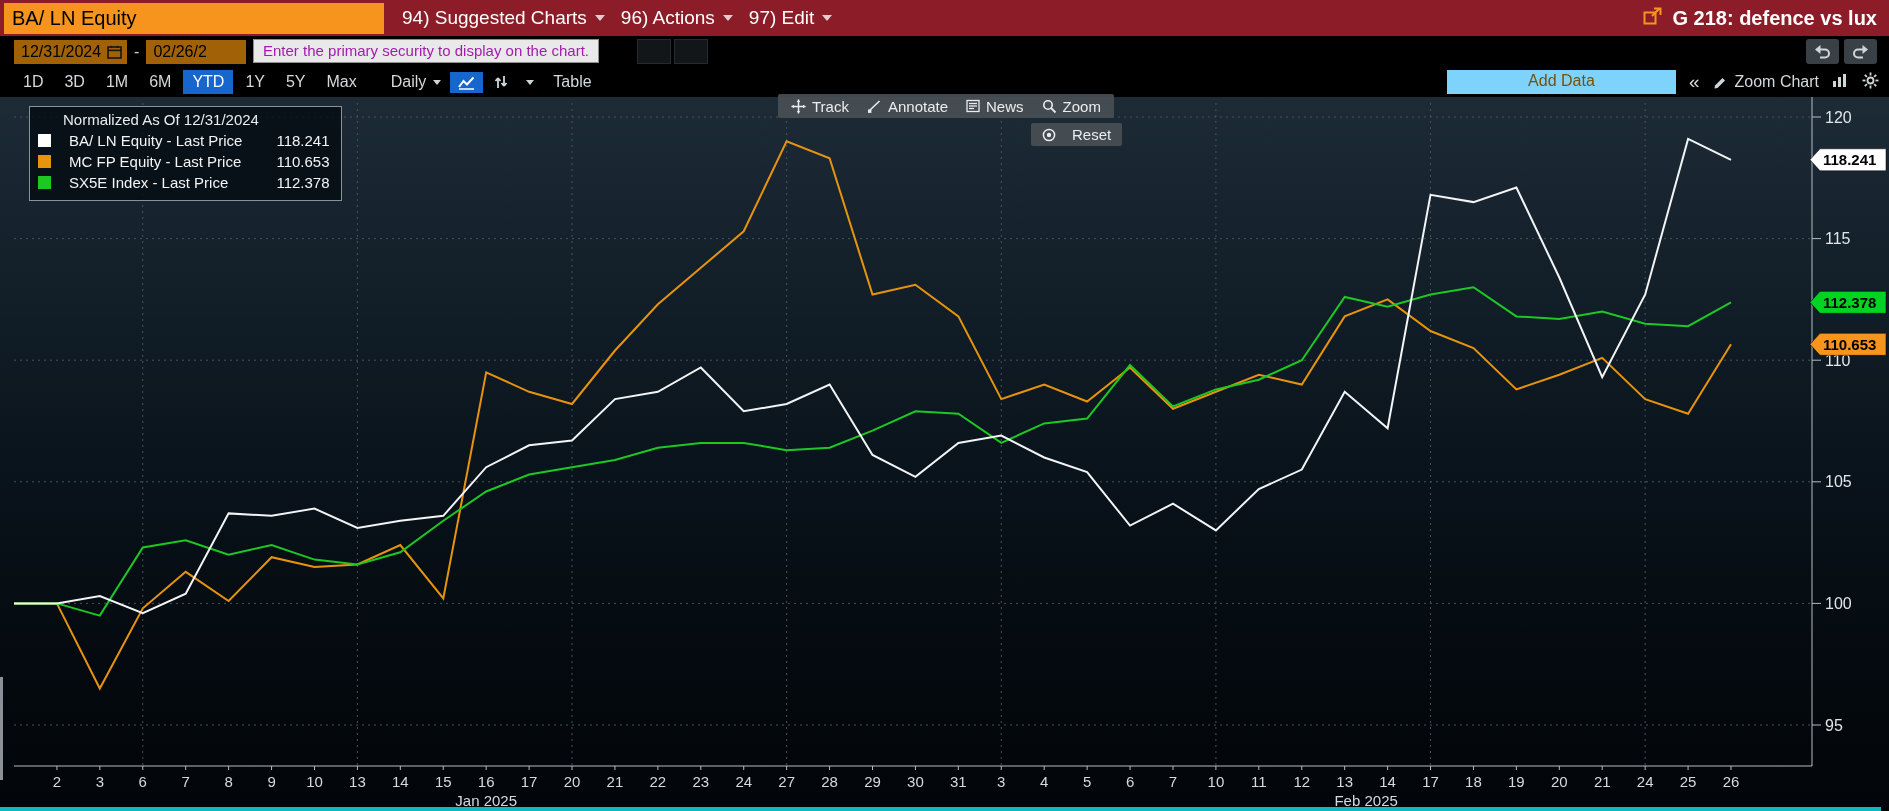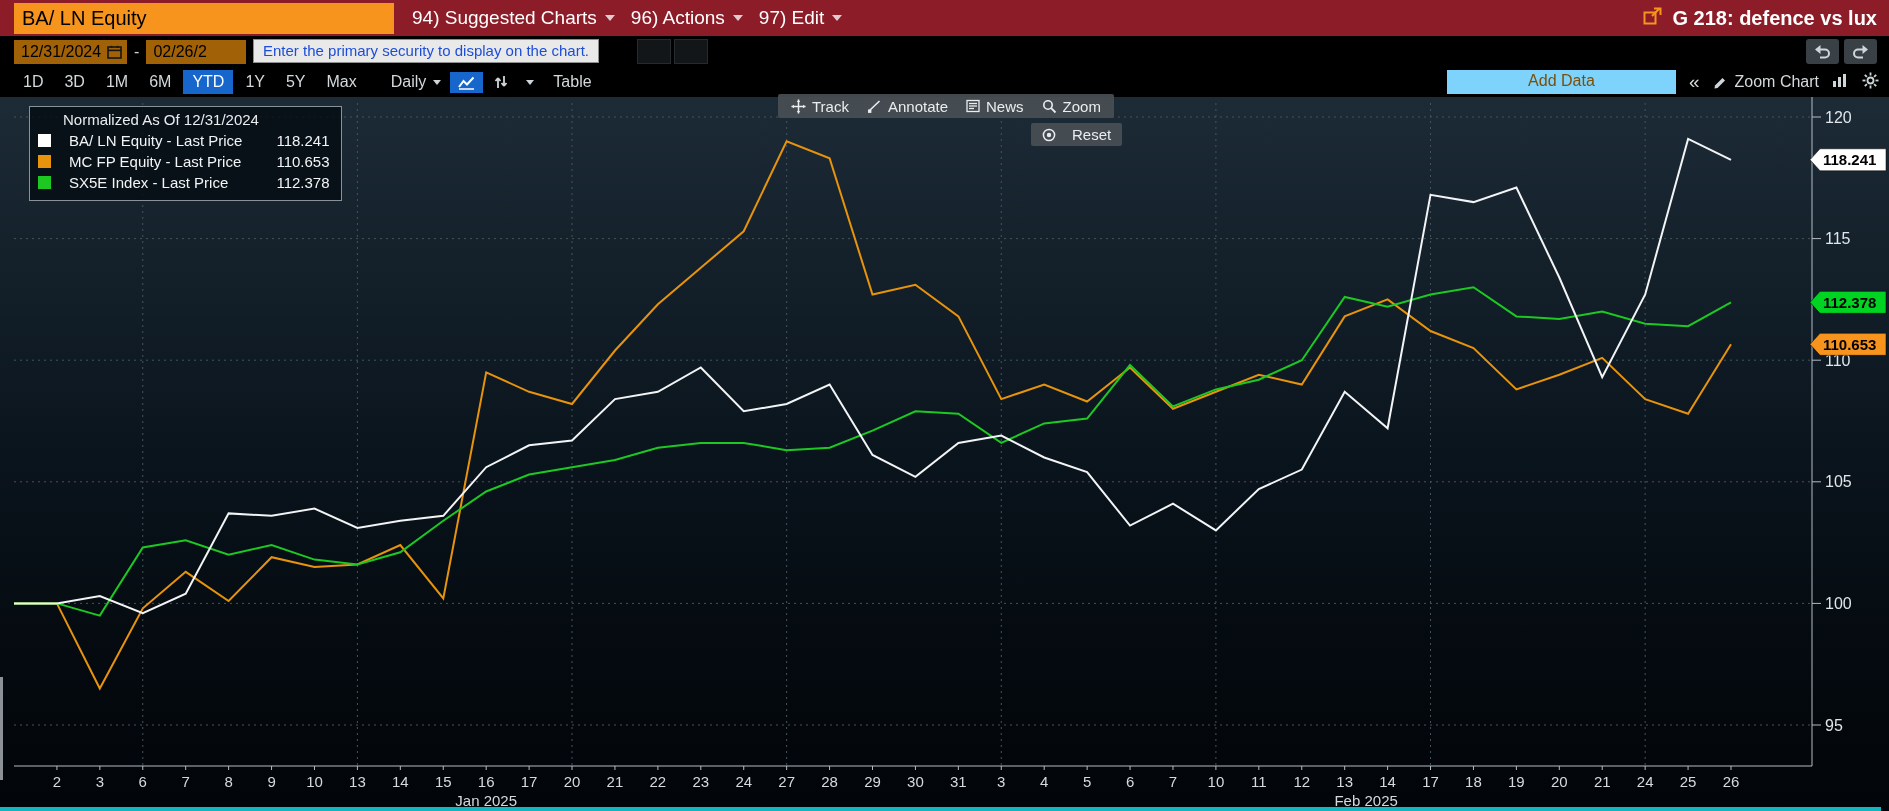--- a/index.html
+++ b/index.html
@@ -1,34 +1,34 @@
 <!DOCTYPE html>
 <html><head>
 <meta charset="utf-8">
 <style>
   * { margin:0; padding:0; box-sizing:border-box; }
   html,body { width:1889px; height:811px; background:#000; overflow:hidden;
               font-family:"Liberation Sans","DejaVu Sans",sans-serif; }
   .terminal { position:relative; width:1889px; height:811px; background:#000; overflow:hidden; }
 
   
-  .topbar { height:36px; background:#8c1c28; display:flex; align-items:center; gap:16px; padding:0 12px 0 12px; }
+  .topbar { height:36px; background:#8c1c28; display:flex; align-items:center; gap:16px; padding:0 12px 0 2px; }
   .security-input { width:380px; height:31px; background:#f7941e; color:#000; font-size:20px;
                     padding:0 8px; border:none; outline:none; margin:0 2px; font-family:inherit; }
   .menu-item { color:#fff; font-size:19px; display:flex; align-items:center; gap:8px; cursor:default; white-space:nowrap; }
   .tri-down { width:0; height:0; border-left:5px solid transparent; border-right:5px solid transparent; border-top:6px solid #e3ccd0; }
   .topbar-right { margin-left:auto; display:flex; align-items:center; gap:10px; }
   .window-title { color:#fff; font-size:20px; font-weight:bold; white-space:nowrap; }
 
   
   .row2 { height:31px; background:#000; display:flex; align-items:center; gap:7px; padding:0 12px 0 14px; position:relative; }
   .date-field { background:#a16207; color:#000; font-size:16px; height:24px; display:flex; align-items:center;
                 padding:0 5px 0 7px; white-space:nowrap; overflow:hidden; }
   .dash-sep { color:#cfd4d8; font-size:16px; }
-  .tooltip { position:absolute; left:253px; top:3px; background:#e9e9e9; color:#1d4ed8; border:1px solid #8f8f8f;
+  .tooltip { position:absolute; left:253px; top:3px; background:#e9e9e9; color:#a21caf; border:1px solid #8f8f8f;
              font-size:15px; padding:2px 9px 3px; z-index:20; white-space:nowrap; }
   .stub { position:absolute; top:3px; width:34px; height:25px; background:#131619; border:1px solid #262b2f; }
   .row2-right { margin-left:auto; display:flex; gap:5px; }
   .undo-btn { width:33px; height:25px; background:#3a4146; border-radius:3px; display:flex; align-items:center; justify-content:center; }
 
   
   .row3 { height:30px; background:#000; display:flex; align-items:center; padding:0 10px 0 14px; gap:3px;
           color:#d3d9dc; font-size:16px;text-align:center; }
   .range-btn { padding:3px 9px; white-space:nowrap; }
   .range-btn.active { background:#1666cc; color:#fff; }

